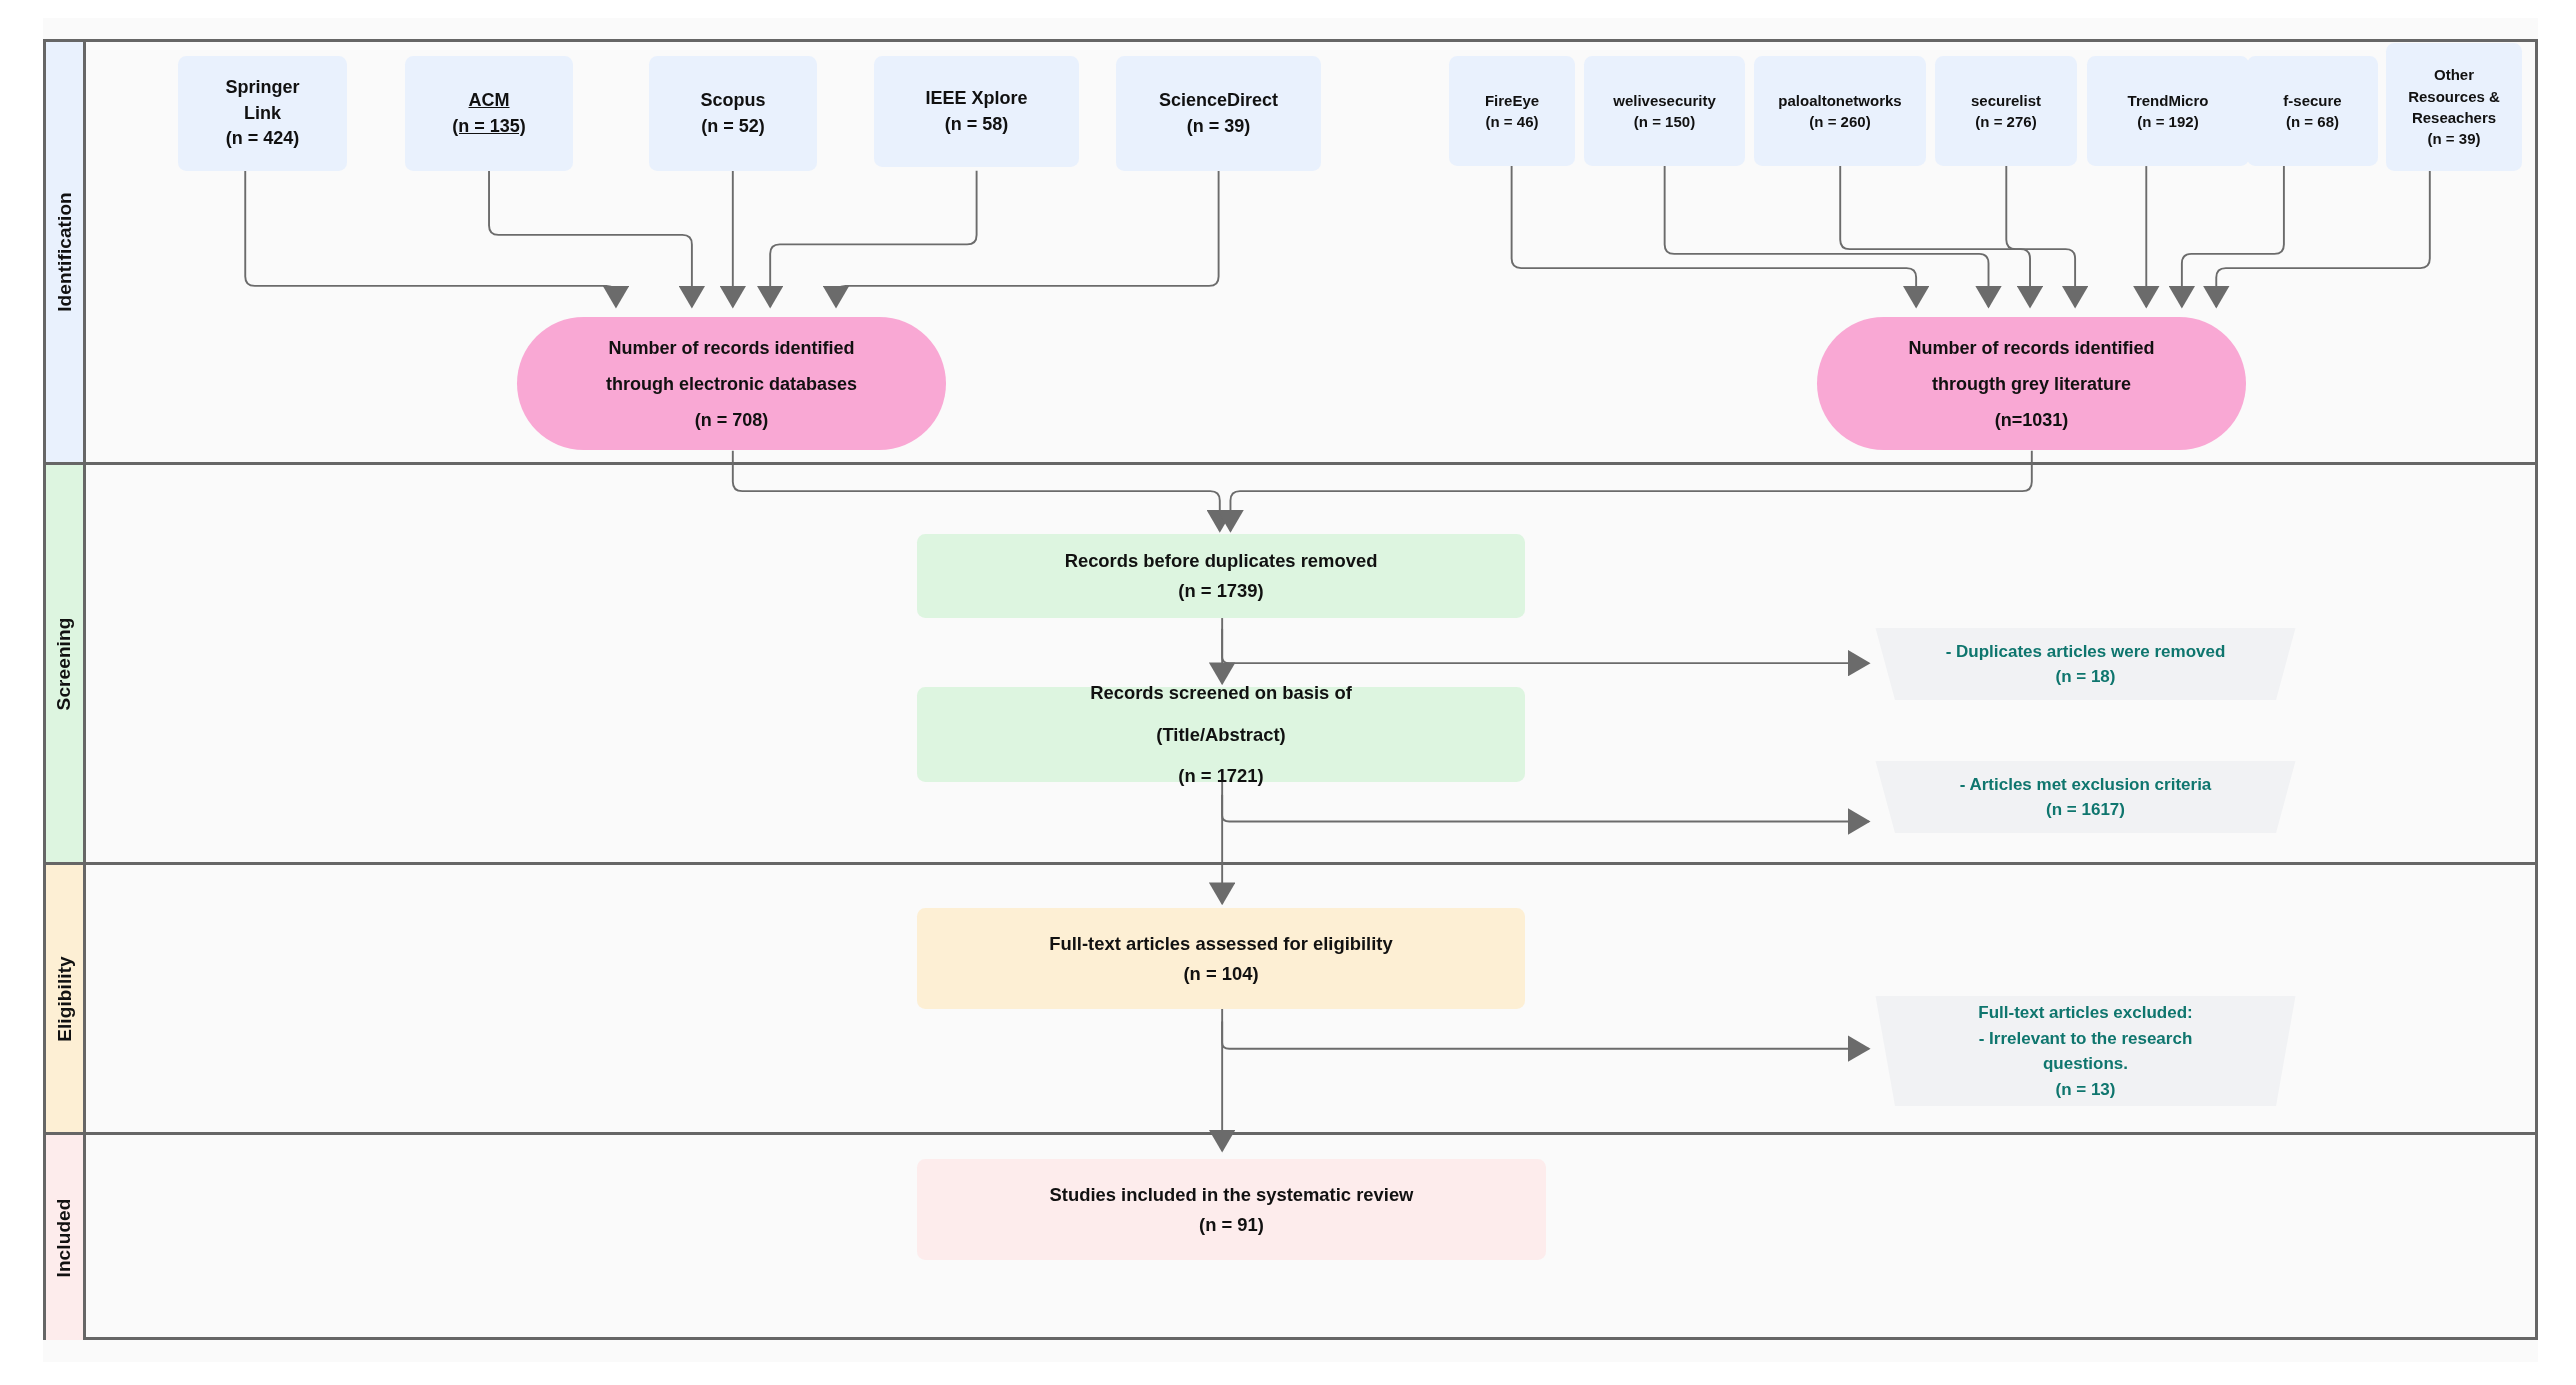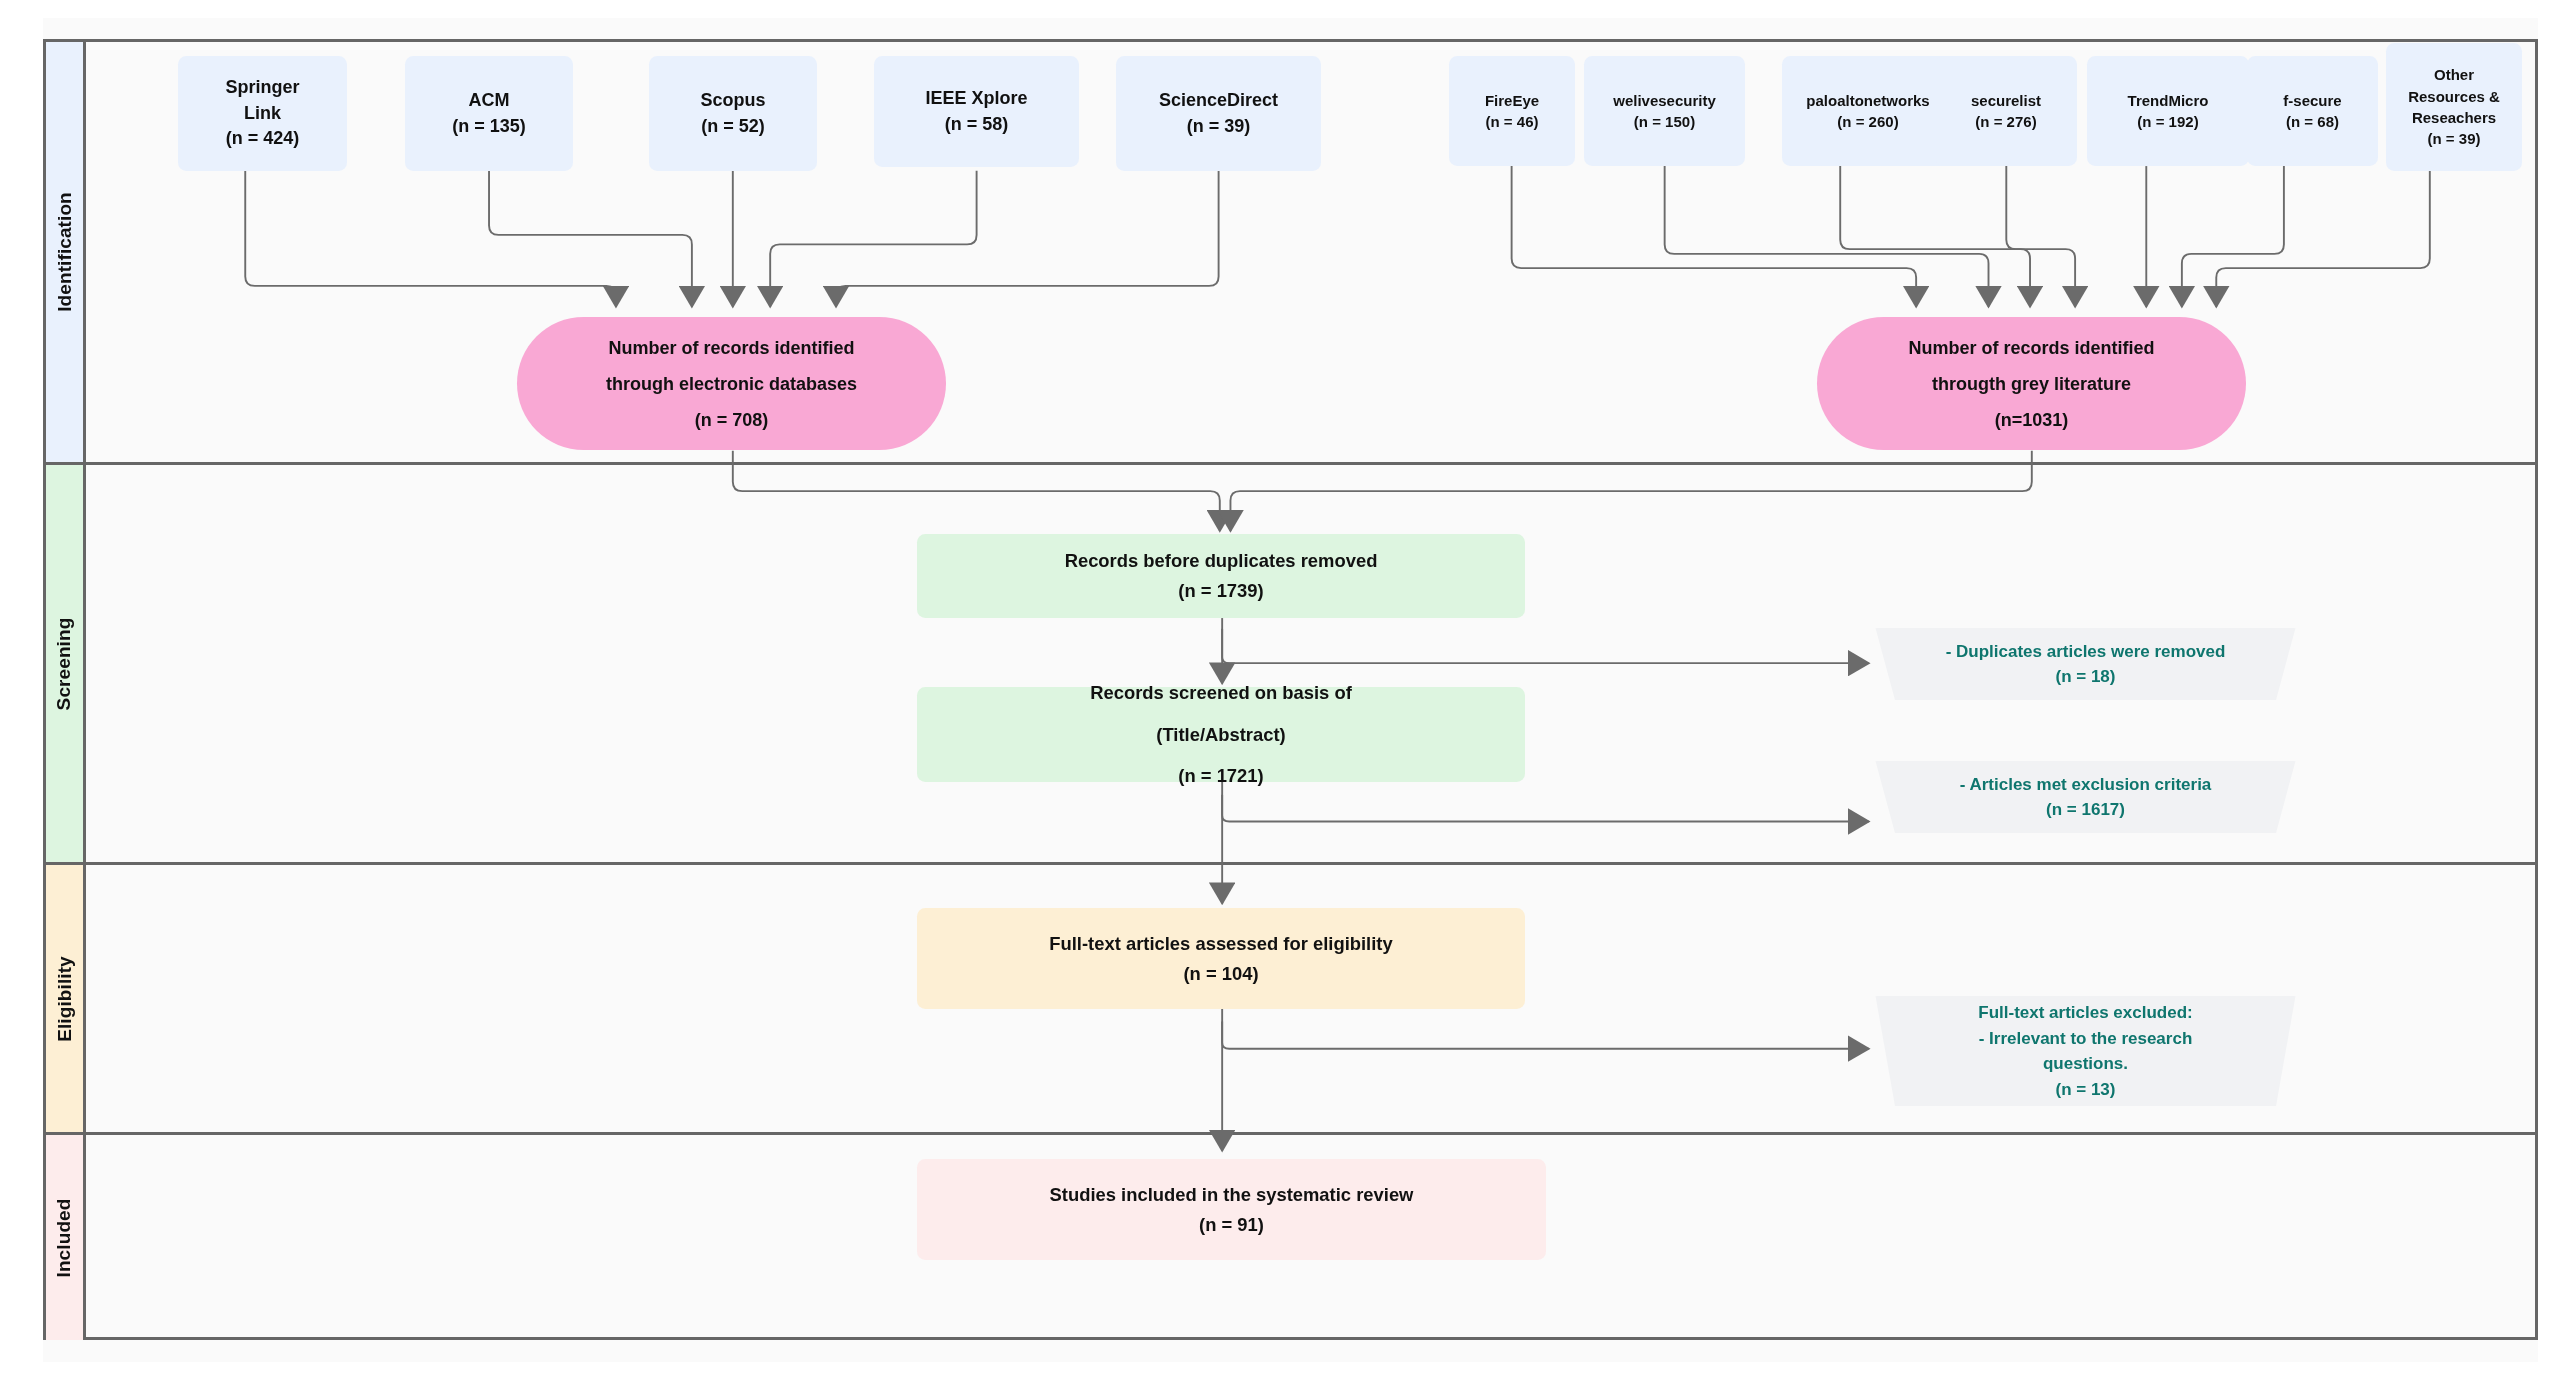--- a/index.html
+++ b/index.html
@@ -205,21 +205,21 @@
       <path d="M2060,1722 L2060,1758 Q2060,1768 2072,1768 L3150,1768" marker-end="url(#ah)"></path>
     </g>
   </svg>
 
   <div class="node src" style="left:178px;top:56px;width:169px;height:115px;">
     <span class="ln">Springer</span>
     <span class="ln">Link</span>
     <span class="ln">(n = 424)</span>
   </div>
 
-  <div class="node src" style="left:405px;top:56px;width:168px;height:115px;">
+  <div class="node src" style="left:405px;top:56px;width:168px;height:115px;text-decoration:underline;">
     <span class="ln">ACM</span>
     <span class="ln">(n = 135)</span>
   </div>
 
   <div class="node src" style="left:649px;top:56px;width:168px;height:115px;">
     <span class="ln">Scopus</span>
     <span class="ln">(n = 52)</span>
   </div>
 
   <div class="node src" style="left:874px;top:56px;width:205px;height:111px;">
@@ -235,21 +235,21 @@
   <div class="node src small" style="left:1449px;top:56px;width:126px;height:110px;">
     <span class="ln">FireEye</span>
     <span class="ln">(n = 46)</span>
   </div>
 
   <div class="node src small" style="left:1584px;top:56px;width:161px;height:110px;">
     <span class="ln">welivesecurity</span>
     <span class="ln">(n = 150)</span>
   </div>
 
-  <div class="node src small" style="left:1754px;top:56px;width:172px;height:110px;margin-left:28px;">
+  <div class="node src small" style="left:1754px;top:56px;width:172px;height:110px;">
     <span class="ln">paloaltonetworks</span>
     <span class="ln">(n = 260)</span>
   </div>
 
   <div class="node src small" style="left:1935px;top:56px;width:142px;height:110px;">
     <span class="ln">securelist</span>
     <span class="ln">(n = 276)</span>
   </div>
 
   <div class="node src small" style="left:2087px;top:56px;width:162px;height:110px;">

